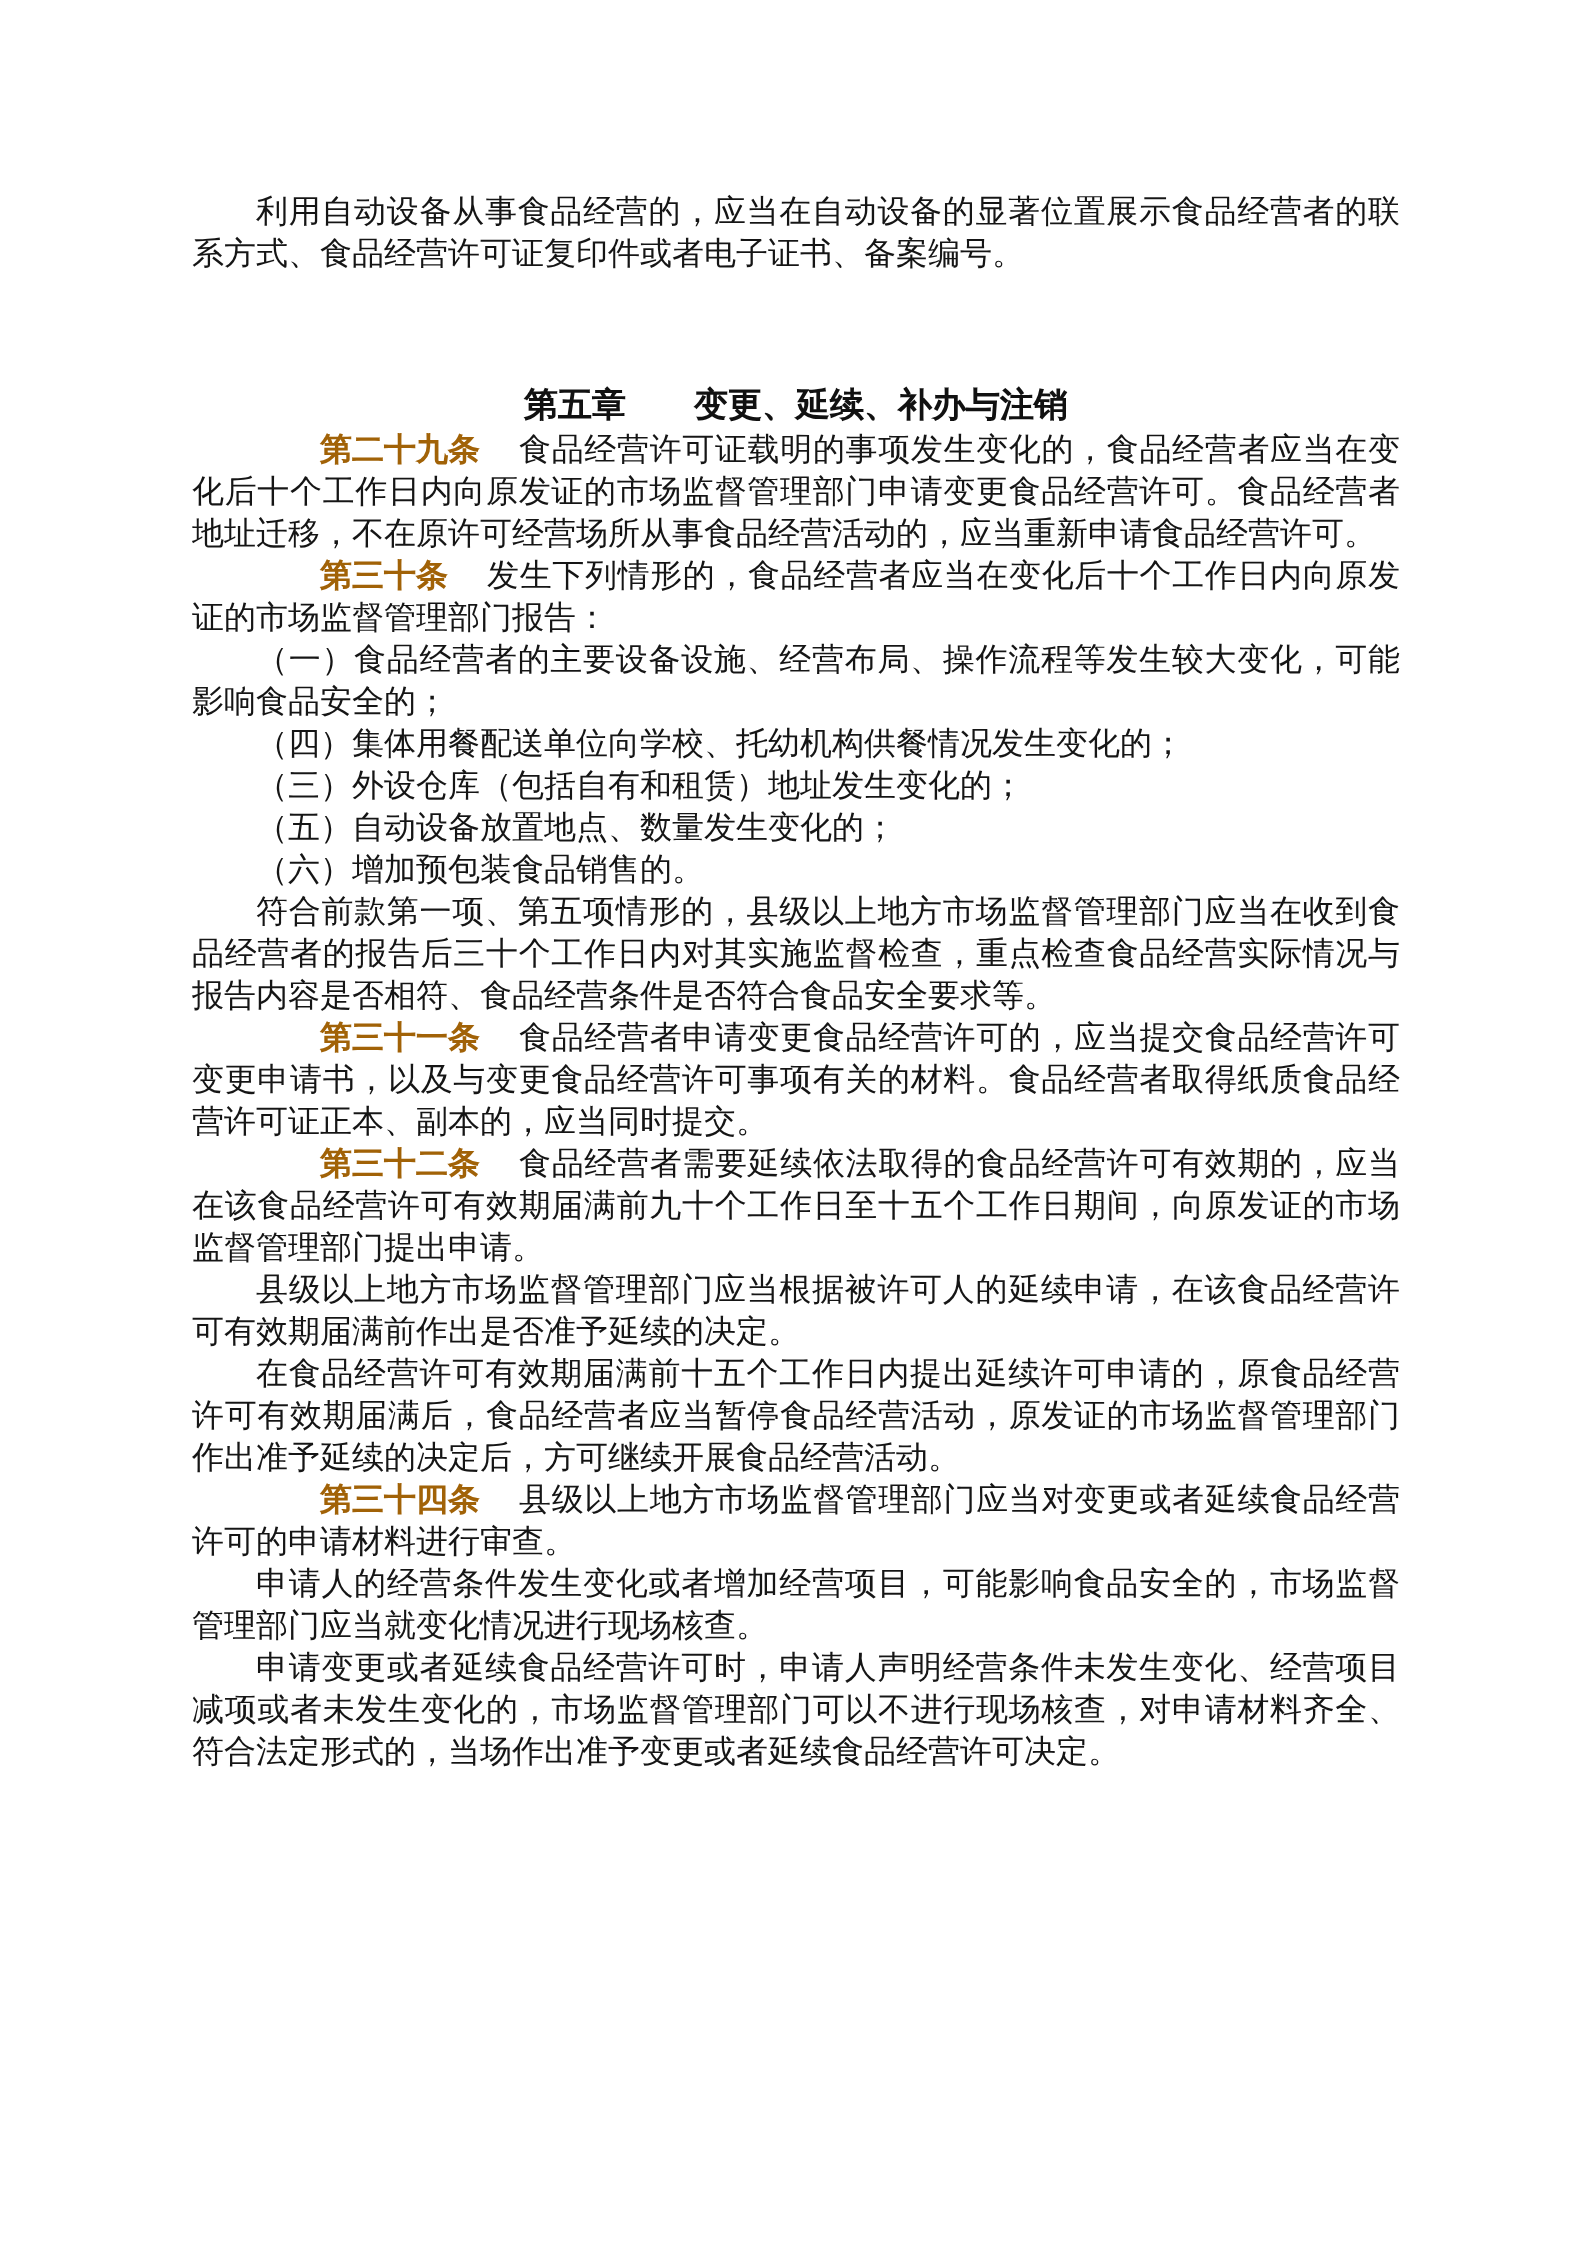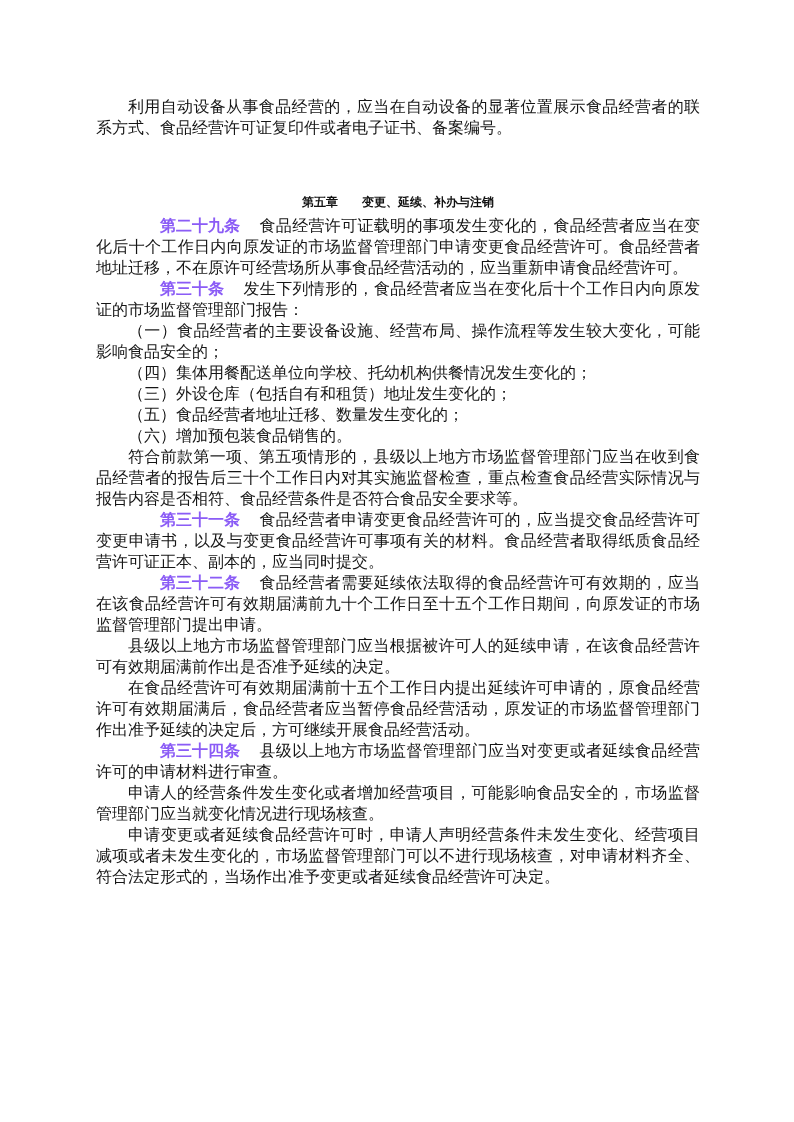--- a/index.html
+++ b/index.html
@@ -25,49 +25,49 @@
     margin: 0;
     text-indent: 2em;
     text-align: justify;
     letter-spacing: 0;
   }
   .chapter-heading {
     margin: 54px 0 2px 0;
     text-align: center;
     text-indent: 0;
     font-weight: bold;
-    font-size: 12px;
+    font-size: 17px;
     font-family: "Liberation Sans", "DejaVu Sans", sans-serif;
     color: #111111;
   }
   .chapter-num {
     display: inline-block;
     margin-right: 2em;
   }
   .article-label {
     font-weight: bold;
     font-family: Liberation Sans, sans-serif;
-    color: #8b5cf6;
+    color: #a16207;
     display: inline-block;
     margin-right: 1.2em;
   }
 </style>
 </head>
 <body>
 
 <div class="page">
   <div id="doc-body">
       <p class="para"><span>利用自动设备从事食品经营的，应当在自动设备的显著位置展示食品经营者的联系方式、食品经营许可证复印件或者电子证书、备案编号。</span></p>
       <div class="chapter-heading"><span class="chapter-num">第五章</span><span>变更、延续、补办与注销</span></div>
       <p class="para"><span class="article-label">第二十九条</span><span>食品经营许可证载明的事项发生变化的，食品经营者应当在变化后十个工作日内向原发证的市场监督管理部门申请变更食品经营许可。食品经营者地址迁移，不在原许可经营场所从事食品经营活动的，应当重新申请食品经营许可。</span></p>
       <p class="para"><span class="article-label">第三十条</span><span>发生下列情形的，食品经营者应当在变化后十个工作日内向原发证的市场监督管理部门报告：</span></p>
       <p class="para"><span>（一）食品经营者的主要设备设施、经营布局、操作流程等发生较大变化，可能影响食品安全的；</span></p>
       <p class="para"><span>（四）集体用餐配送单位向学校、托幼机构供餐情况发生变化的；</span></p>
       <p class="para"><span>（三）外设仓库（包括自有和租赁）地址发生变化的；</span></p>
-      <p class="para"><span>（五）食品经营者地址迁移、数量发生变化的；</span></p>
+      <p class="para"><span>（五）自动设备放置地点、数量发生变化的；</span></p>
       <p class="para"><span>（六）增加预包装食品销售的。</span></p>
       <p class="para"><span>符合前款第一项、第五项情形的，县级以上地方市场监督管理部门应当在收到食品经营者的报告后三十个工作日内对其实施监督检查，重点检查食品经营实际情况与报告内容是否相符、食品经营条件是否符合食品安全要求等。</span></p>
       <p class="para"><span class="article-label">第三十一条</span><span>食品经营者申请变更食品经营许可的，应当提交食品经营许可变更申请书，以及与变更食品经营许可事项有关的材料。食品经营者取得纸质食品经营许可证正本、副本的，应当同时提交。</span></p>
       <p class="para"><span class="article-label">第三十二条</span><span>食品经营者需要延续依法取得的食品经营许可有效期的，应当在该食品经营许可有效期届满前九十个工作日至十五个工作日期间，向原发证的市场监督管理部门提出申请。</span></p>
       <p class="para"><span>县级以上地方市场监督管理部门应当根据被许可人的延续申请，在该食品经营许可有效期届满前作出是否准予延续的决定。</span></p>
       <p class="para"><span>在食品经营许可有效期届满前十五个工作日内提出延续许可申请的，原食品经营许可有效期届满后，食品经营者应当暂停食品经营活动，原发证的市场监督管理部门作出准予延续的决定后，方可继续开展食品经营活动。</span></p>
       <p class="para"><span class="article-label">第三十四条</span><span>县级以上地方市场监督管理部门应当对变更或者延续食品经营许可的申请材料进行审查。</span></p>
       <p class="para"><span>申请人的经营条件发生变化或者增加经营项目，可能影响食品安全的，市场监督管理部门应当就变化情况进行现场核查。</span></p>
       <p class="para"><span>申请变更或者延续食品经营许可时，申请人声明经营条件未发生变化、经营项目减项或者未发生变化的，市场监督管理部门可以不进行现场核查，对申请材料齐全、符合法定形式的，当场作出准予变更或者延续食品经营许可决定。</span></p>
     </div>

